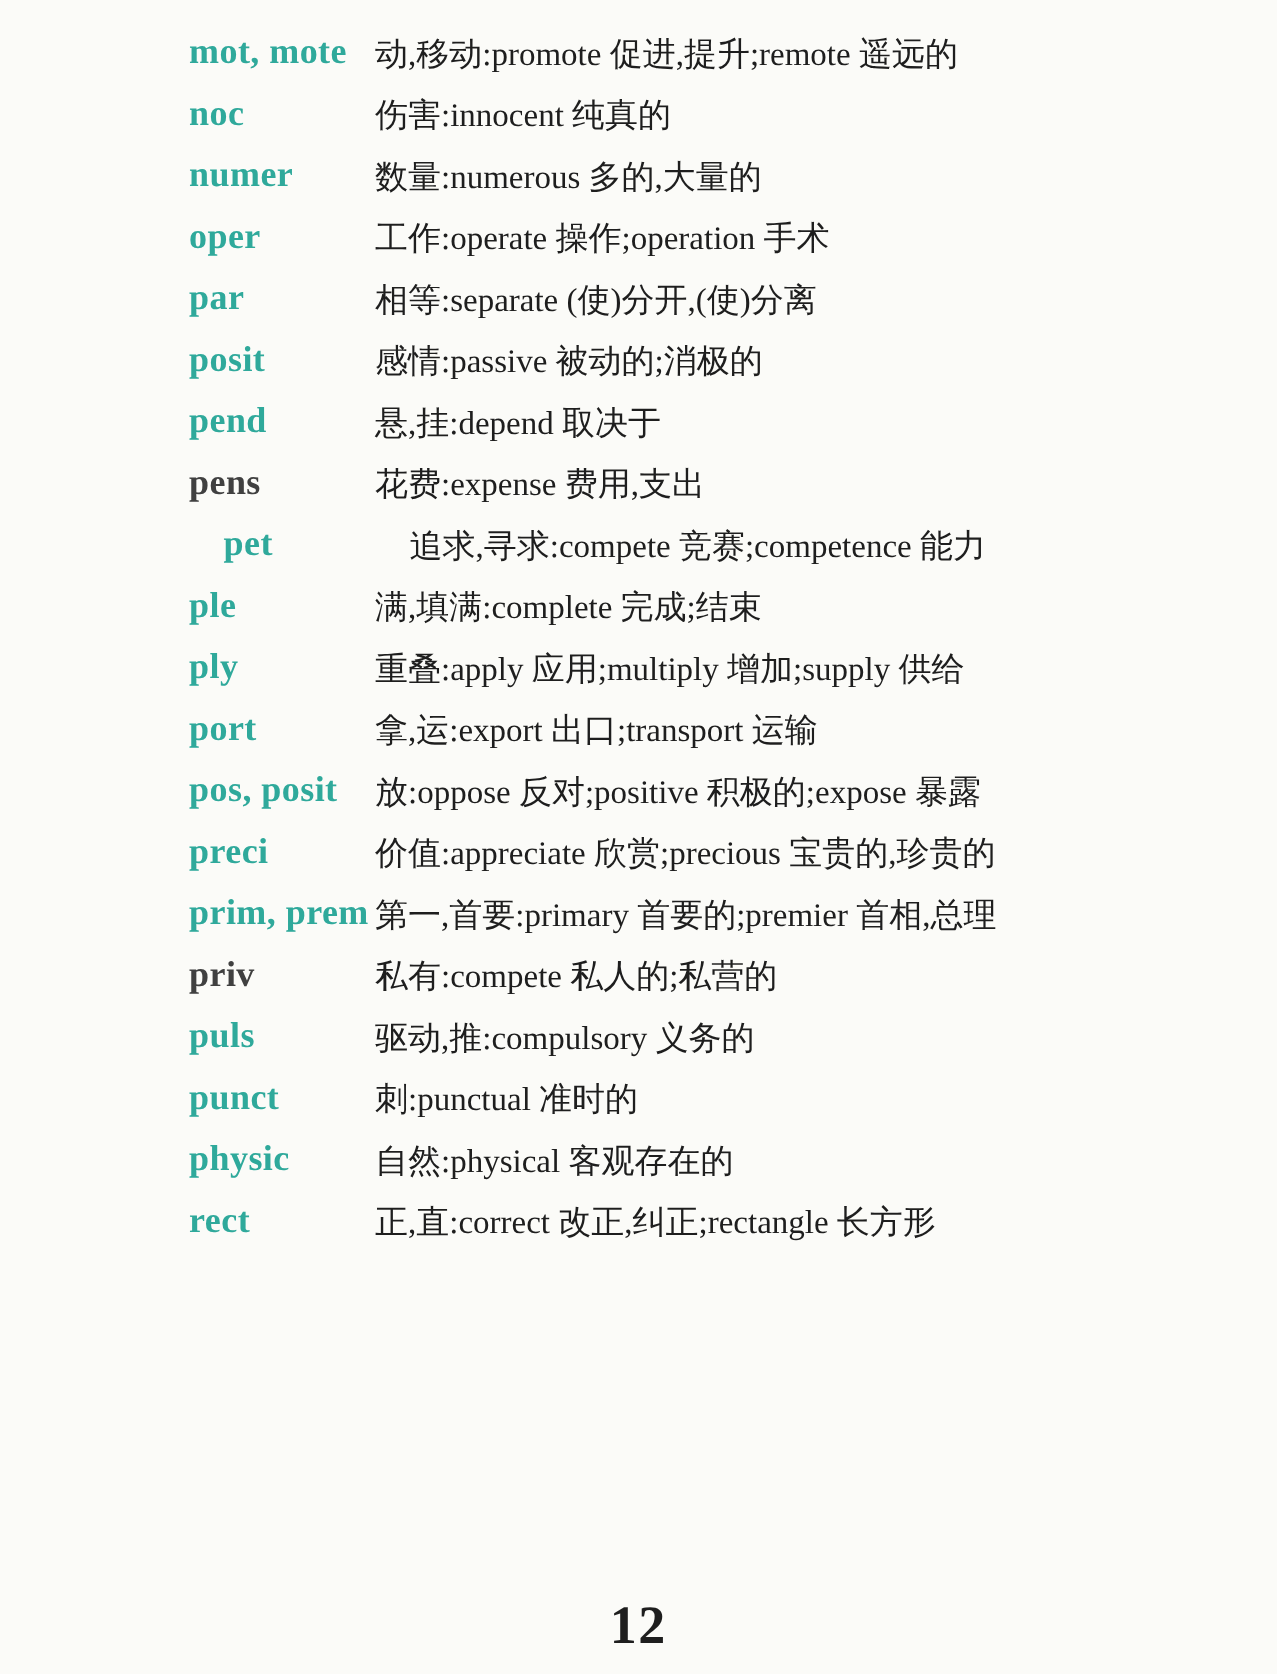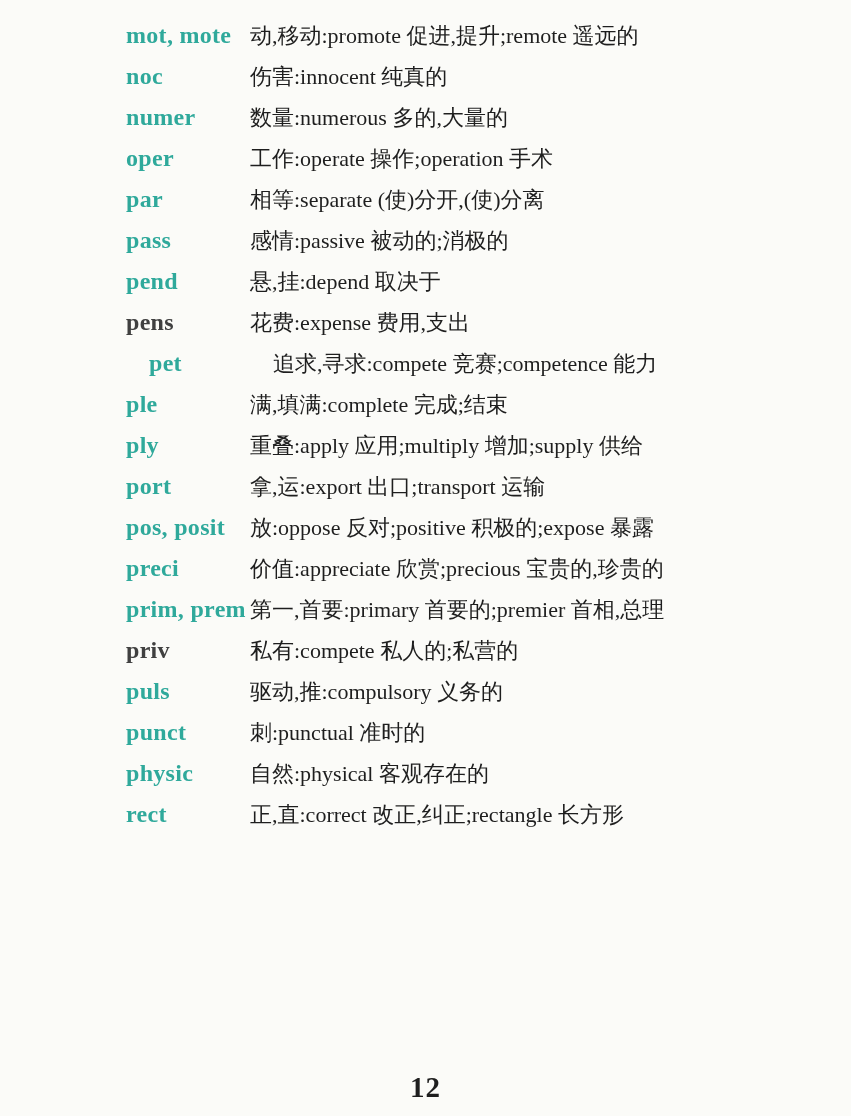--- a/index.html
+++ b/index.html
@@ -38,21 +38,21 @@
   }
   .page-footer {
     position: absolute;
     left: 0;
     bottom: 12px;
     width: 851px;
     text-align: center;
   }
   .page-number {
     font-weight: bold;
-    font-size: 29px;
+    font-size: 36px;
     letter-spacing: 1px;
   }
 </style>
 </head>
 <body style="background: rgb(251, 251, 248);">
 
 <div class="page">
   <main class="entries" id="entries">
   <div class="entry">
     <span class="root" style="color: rgb(47, 169, 155);">mot, mote</span>
@@ -74,21 +74,21 @@
     <span class="definition" style="color: rgb(30, 30, 30);">工作:operate 操作;operation 手术</span>
   </div>
 
 
   <div class="entry">
     <span class="root" style="color: rgb(47, 169, 155);">par</span>
     <span class="definition" style="color: rgb(30, 30, 30);">相等:separate (使)分开,(使)分离</span>
   </div>
 
   <div class="entry">
-    <span class="root" style="color: rgb(47, 169, 155);">pass</span>
+    <span class="root" style="color: rgb(47, 169, 155);">posit</span>
     <span class="definition" style="color: rgb(30, 30, 30);">感情:passive 被动的;消极的</span>
   </div>
 
   <div class="entry">
     <span class="root" style="color: rgb(47, 169, 155);">pend</span>
     <span class="definition" style="color: rgb(30, 30, 30);">悬,挂:depend 取决于</span>
   </div>
 
   <div class="entry">
     <span class="root" style="color: #404040;">pens</span>

